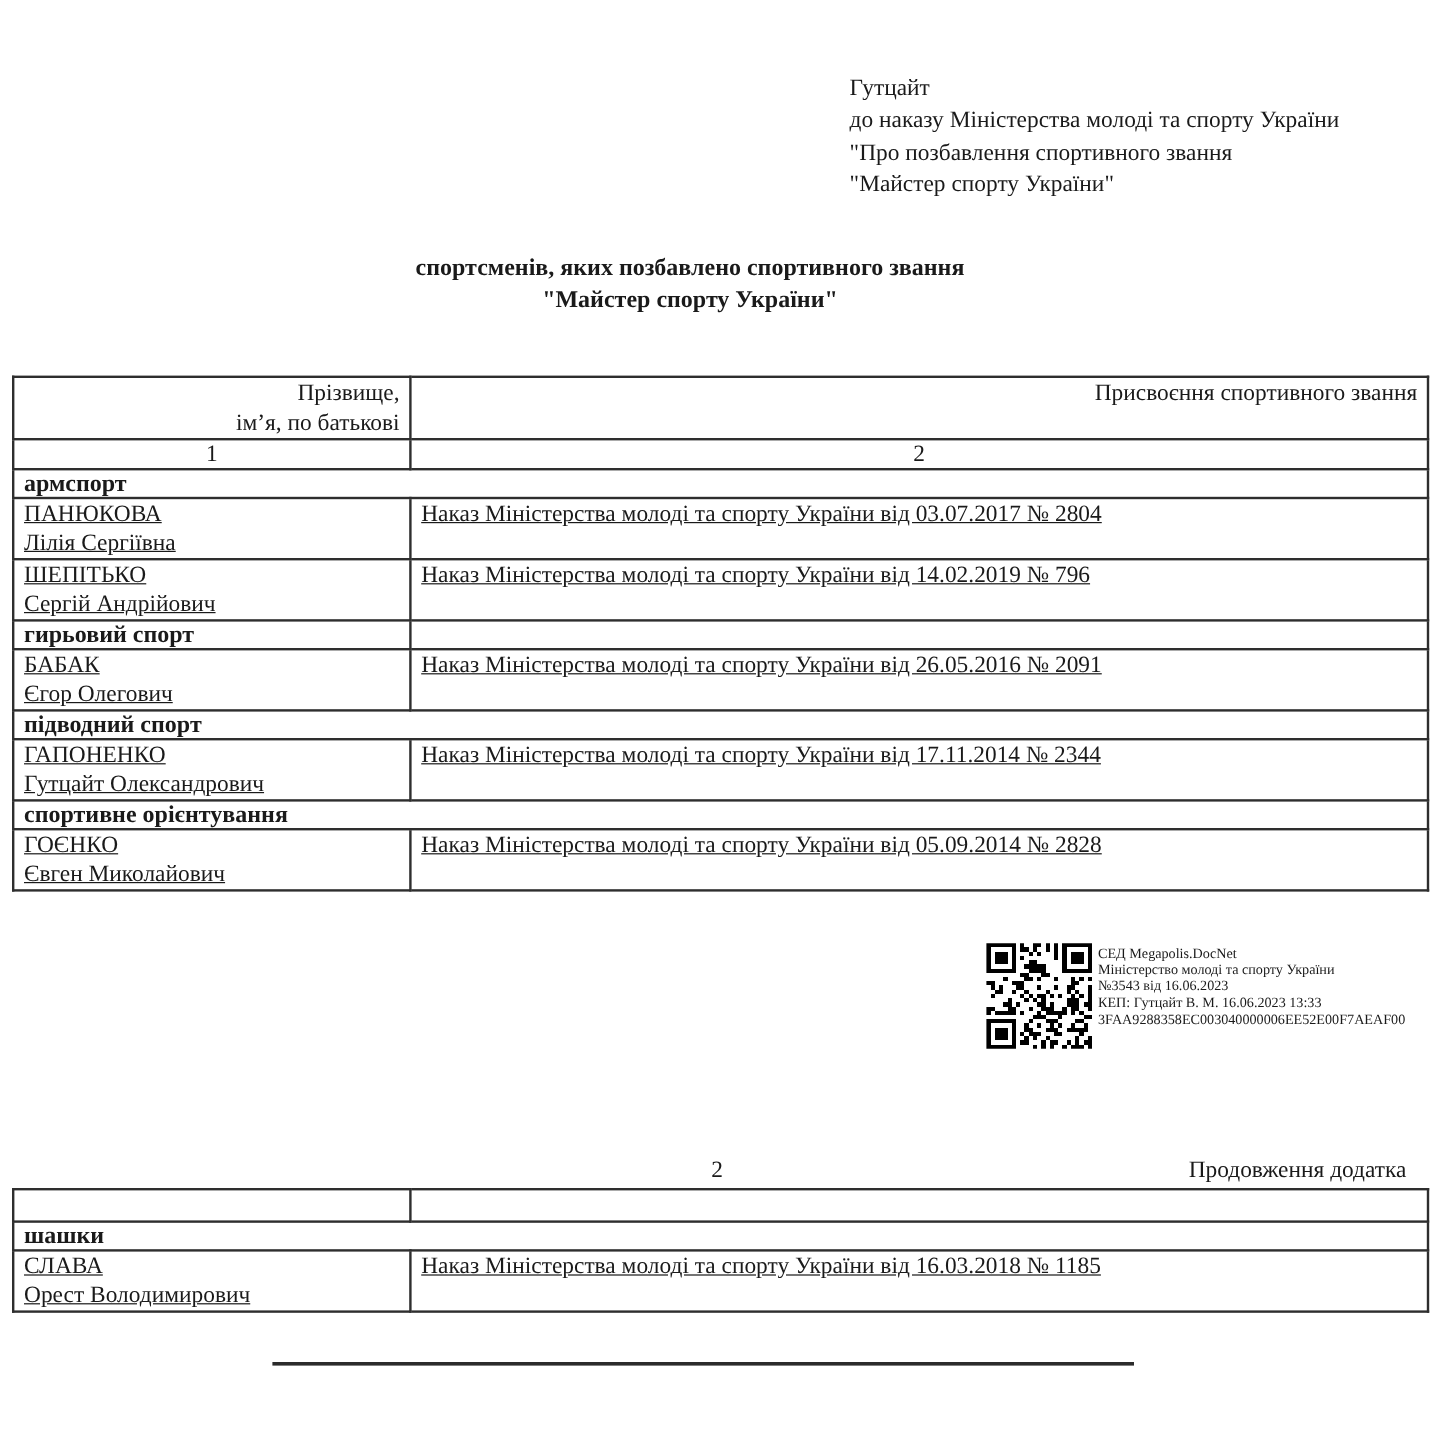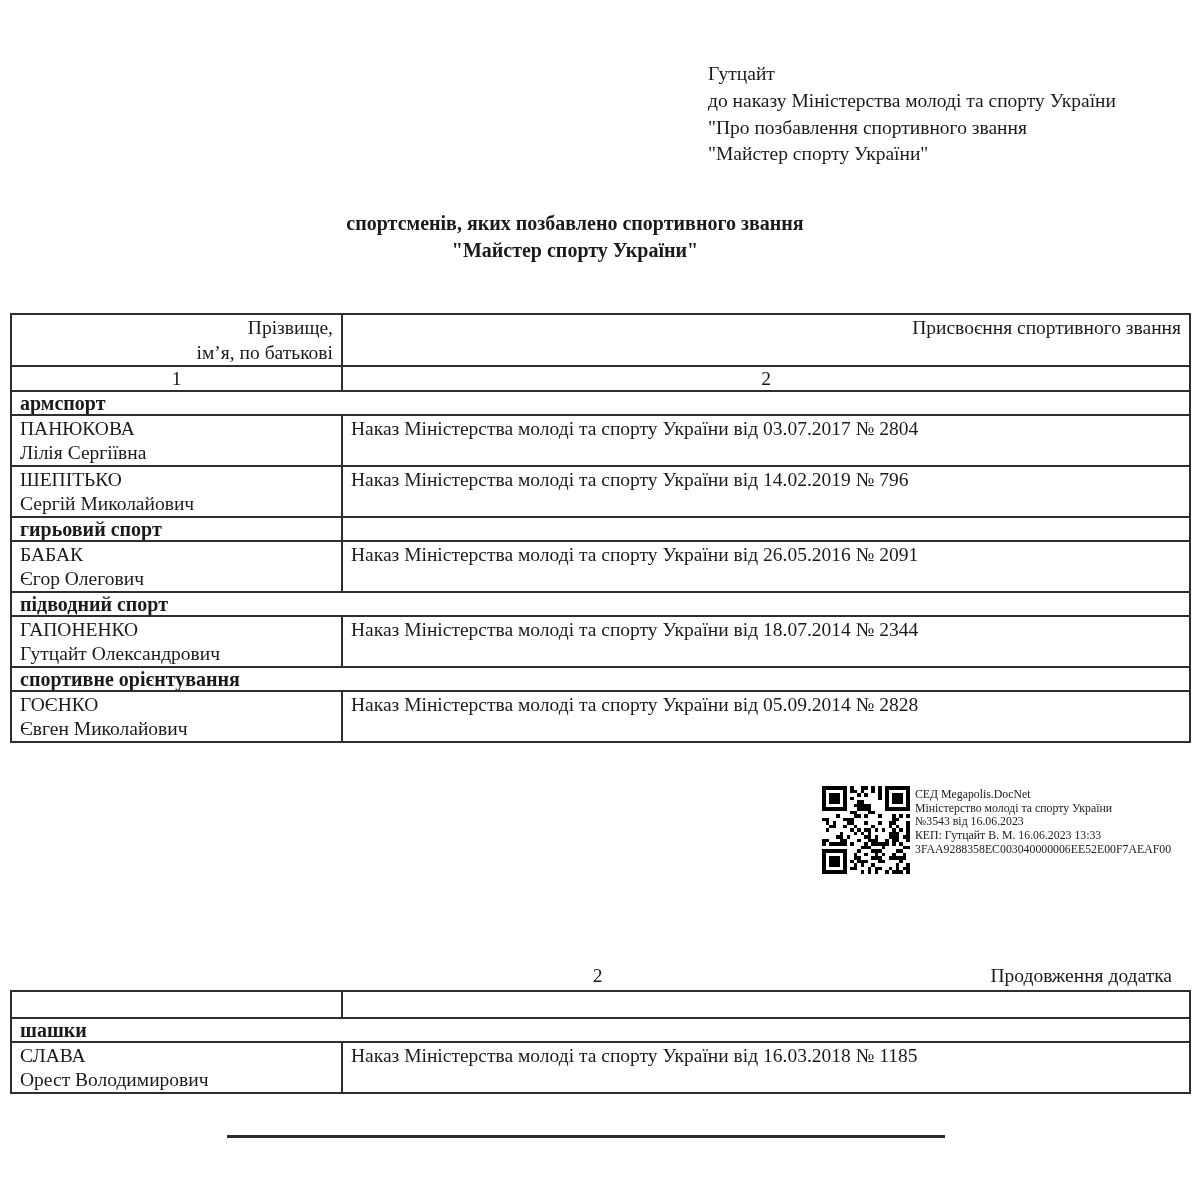--- a/index.html
+++ b/index.html
@@ -23,21 +23,21 @@
   .t2 { top:990px; }
   td {
     border:2px solid #2e2e2e; vertical-align:top;
     font-size:19.5px; padding:0 8px; overflow:hidden;
   }
   .col1 { width:331px; }
   .center { text-align:center; }
   .head-row td { height:50px; line-height:25px;text-align:right; }
   .num-row td { height:25px; line-height:23px; }
   .section-row td { height:24px; line-height:22px; font-weight:700; font-size:20px; }
-  .athlete-row td { height:50px; line-height:24px; padding-top:1px; }
+  .athlete-row td { height:50px; line-height:24px; padding-top:1px;text-decoration:underline; }
   .empty-row td { height:27px; }
   .ln { display:block; }
 
   .sig { position:absolute; top:750px; left:822px; display:flex; align-items:flex-start;margin-top:36px; }
   .qr { width:88px; height:88px; flex:0 0 auto; }
   .qr svg { width:100%; height:100%; display:block; }
   .sig-text { margin-left:5px; font-size:11.8px; line-height:13.7px; padding-top:2px; white-space:nowrap; }
 
   .pg2-num  { position:absolute; top:965px; left:0; width:1195px; text-align:center; font-size:19.5px; }
   .pg2-cont { position:absolute; top:965px; left:0; width:1172px; text-align:right;  font-size:19.5px; }
@@ -79,21 +79,21 @@
   <tr class="athlete-row">
     <td>
       <span class="ln">ПАНЮКОВА</span>
       <span class="ln">Лілія Сергіївна</span>
     </td>
     <td>Наказ Міністерства молоді та спорту України від 03.07.2017 № 2804</td>
   </tr>
   <tr class="athlete-row">
     <td>
       <span class="ln">ШЕПІТЬКО</span>
-      <span class="ln">Сергій Миколайович</span>
+      <span class="ln">Сергій Андрійович</span>
     </td>
     <td>Наказ Міністерства молоді та спорту України від 14.02.2019 № 796</td>
   </tr>
 
   <tr class="section-row">
     <td>гирьовий спорт</td>
     <td></td>
   </tr>
   <tr class="athlete-row">
     <td>
@@ -104,21 +104,21 @@
   </tr>
 
   <tr class="section-row">
     <td colspan="2">підводний спорт</td>
   </tr>
   <tr class="athlete-row">
     <td>
       <span class="ln">ГАПОНЕНКО</span>
       <span class="ln">Гутцайт Олександрович</span>
     </td>
-    <td>Наказ Міністерства молоді та спорту України від 18.07.2014 № 2344</td>
+    <td>Наказ Міністерства молоді та спорту України від 17.11.2014 № 2344</td>
   </tr>
 
   <tr class="section-row">
     <td colspan="2">спортивне орієнтування</td>
   </tr>
   <tr class="athlete-row">
     <td>
       <span class="ln">ГОЄНКО</span>
       <span class="ln">Євген Миколайович</span>
     </td>

